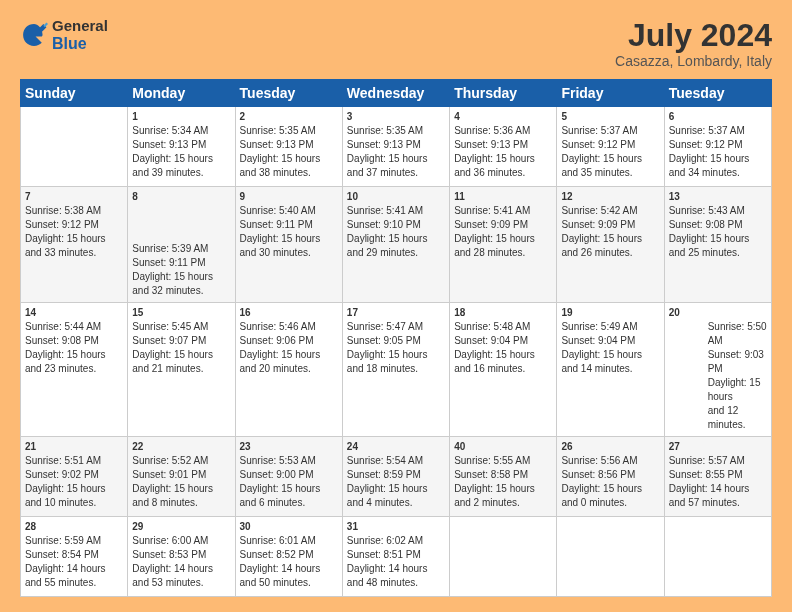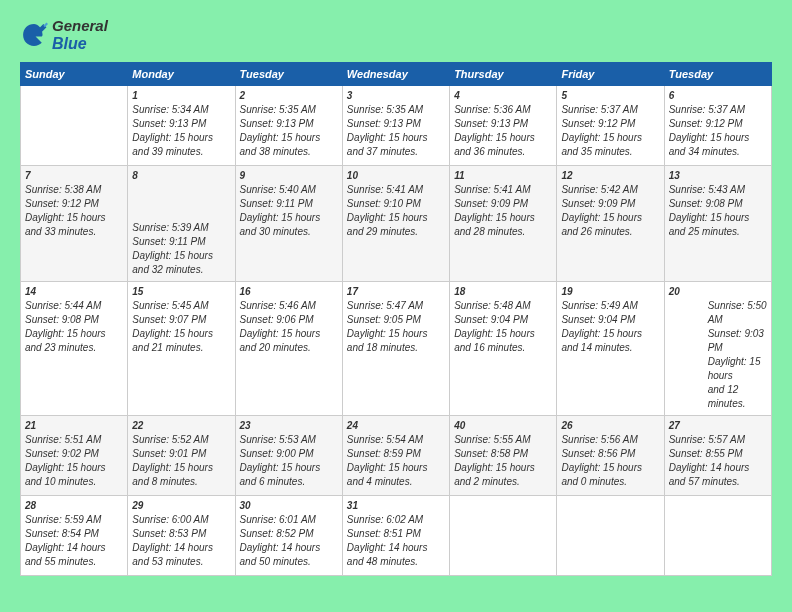--- a/index.html
+++ b/index.html
@@ -7,22 +7,21 @@
       font-family: Arial, sans-serif;
       background: #fff;
       width: 792px;
       height: 612px;
       overflow: hidden;
     }
     .page {
       width: 792px;
       height: 612px;
       padding: 18px 20px 14px 20px;
-      background: #86efac;
-      font-style: italic;
+      background: #fdba74;
     }
     .header {
       display: flex;
       justify-content: space-between;
       align-items: flex-start;
       margin-bottom: 10px;
     }
     .logo {
       display: flex;
       align-items: center;
@@ -61,21 +60,21 @@
       color: #555;
     }
     table {
       width: 100%;
       border-collapse: collapse;
       table-layout: fixed;
     }
     thead tr th {
       background: #1a5fa8;
       color: #fff;
-      font-size: 11px;
+      font-size: 14px;
       font-weight: bold;
       padding: 5px 4px;
       text-align: left;
       border: 1px solid #1a5fa8;
     }
     tbody tr td {
       border: 1px solid #ccc;
       vertical-align: top;
       padding: 4px 4px 4px 4px;
       font-size: 8.5px;
@@ -110,20 +109,24 @@
       <svg class="logo-icon" viewBox="0 0 36 36">
         <path d="M18 4 C10 4 4 10 4 18 C4 26 10 32 18 32 C22 32 25.5 30.5 28 28 L20 20 L28 20 C28.5 19.4 29 18.7 29 18 C29 10 23 4 18 4Z" fill="#1a5fa8"></path>
         <path d="M28 14 L34 8 L30 4 L24 10 Z" fill="#1a5fa8"></path>
         <path d="M30 6 L34 2 L36 4 L32 8 Z" fill="#4a9fd4"></path>
       </svg>
       <div class="logo-text">
         <span class="logo-general">General</span>
         <span class="logo-blue">Blue</span>
       </div>
     </div>
+    <div class="title-area">
+      <div class="month-title">July 2024</div>
+      <div class="location">Casazza, Lombardy, Italy</div>
+    </div>
   </div>
 
   <table>
     <thead>
       <tr>
       <th>Sunday</th>
           <th>Monday</th>
           <th>Tuesday</th>
           <th>Wednesday</th>
           <th>Thursday</th>

